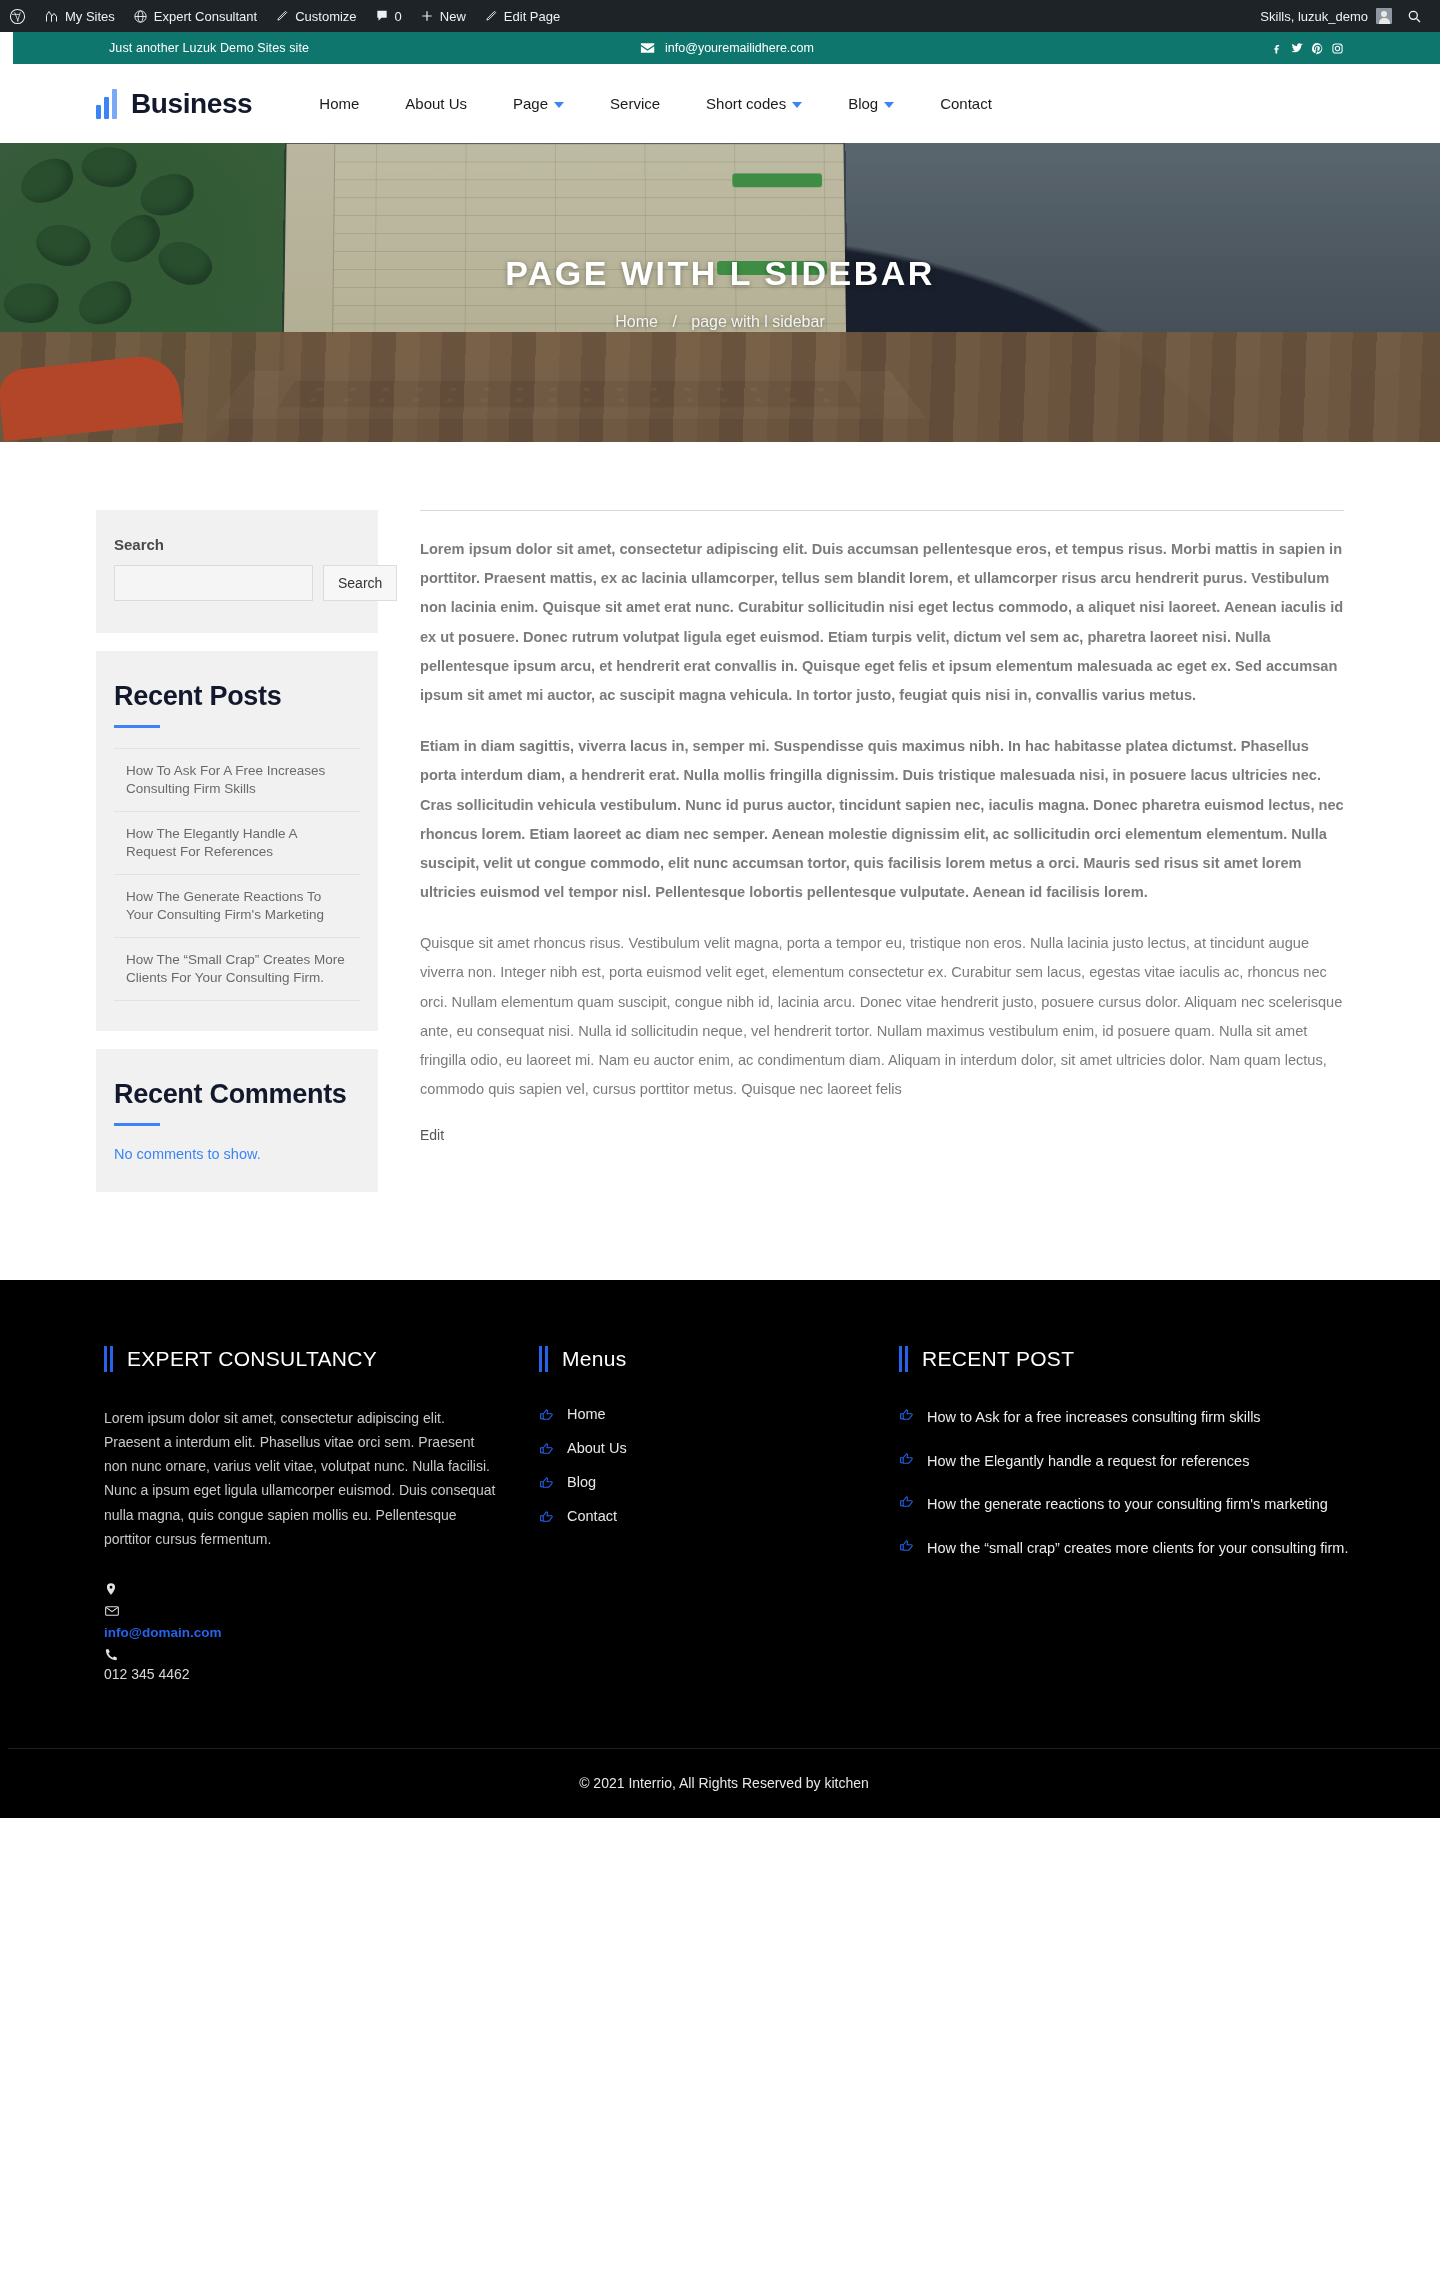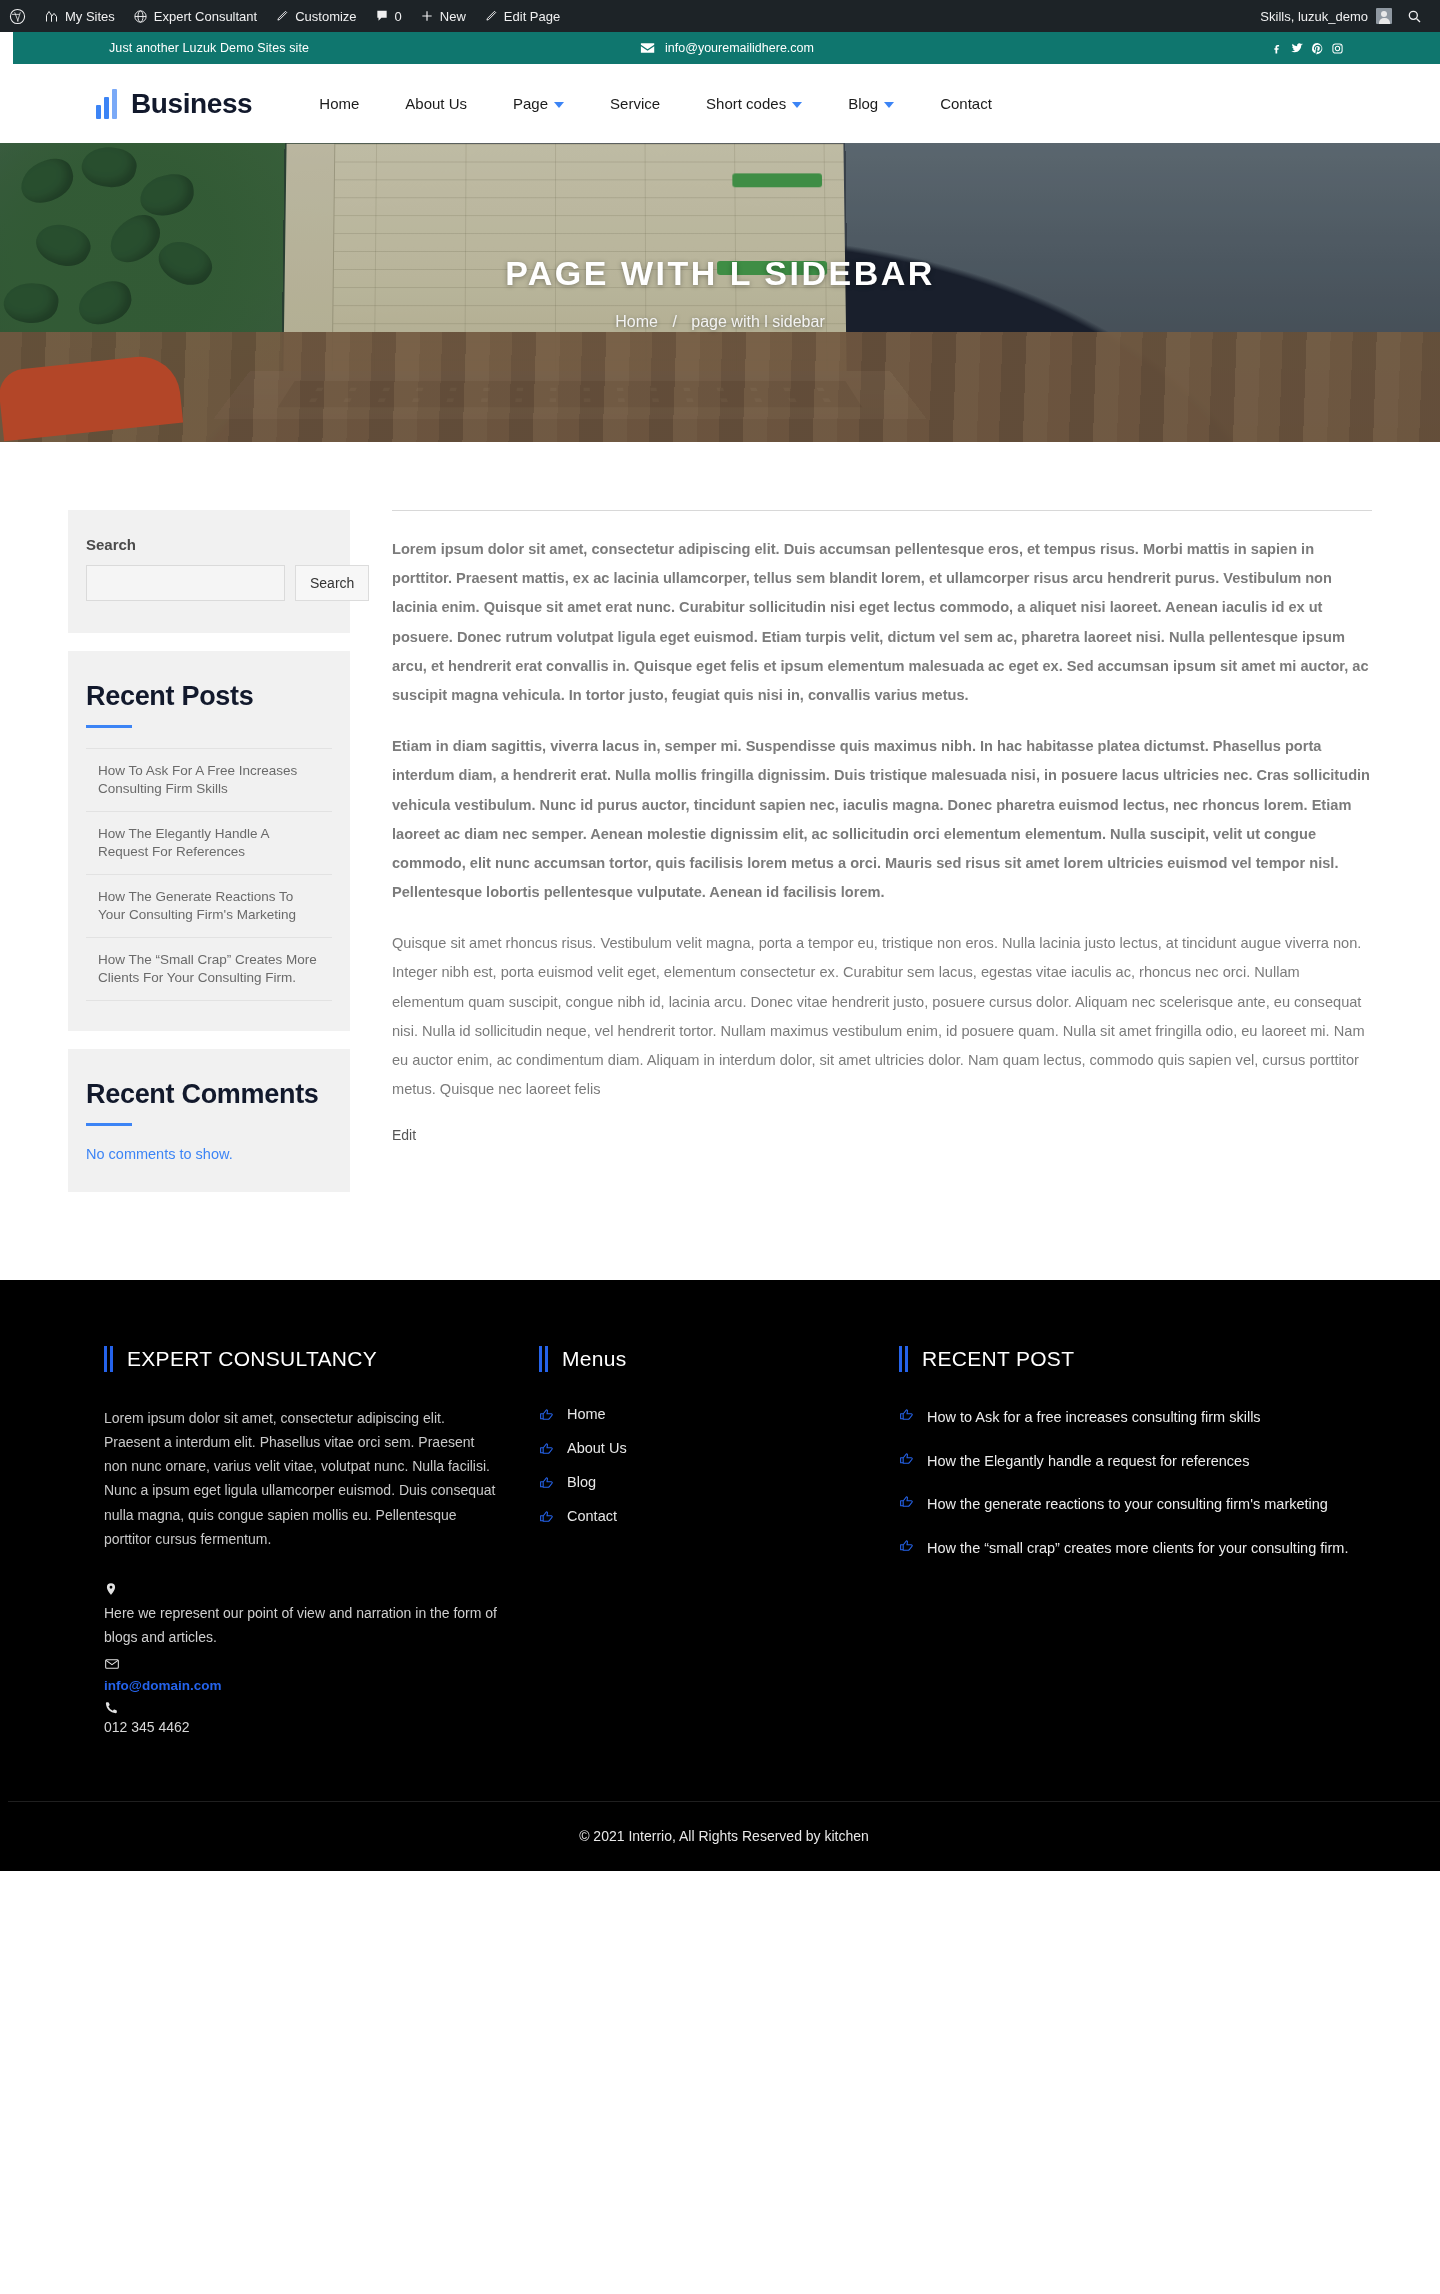--- a/index.html
+++ b/index.html
@@ -172,21 +172,21 @@
   }
   .hero-crumb {
     margin-top: 20px; color:#f2f2f2; font-size: 16px;
     text-shadow: 0 1px 4px rgba(0,0,0,.4);
   }
   .hero-crumb a { color:#f2f2f2; text-decoration:none; cursor:pointer; }
   .hero-crumb .sep { margin: 0 10px; }
 
   
   .page-wrap {
-    width: 1440px; padding: 0 68px; display:flex; gap: 26px;
+    width: 1440px; padding: 0 96px; display:flex; gap: 26px;
     padding-top: 68px; padding-bottom: 70px; align-items: flex-start;
   }
   .sidebar { width: 282px; flex: 0 0 282px; }
   .widget { background: #f1f1f1; padding: 30px 18px 30px 18px; margin-bottom: 18px; }
   .widget-search { padding: 26px 18px 32px 18px; }
   .w-search-label {
     font-size: 15px; font-weight: 700; color:#4a4a4a; margin-bottom: 12px; display:block;
   }
   .w-search-row { display:flex; gap: 10px; }
   .w-search-input {
@@ -526,21 +526,20 @@
         <h3>EXPERT CONSULTANCY</h3>
       </div>
       <p class="f-about">Lorem ipsum dolor sit amet, consectetur adipiscing elit. Praesent a interdum elit. Phasellus vitae orci sem. Praesent non nunc ornare, varius velit vitae, volutpat nunc. Nulla facilisi. Nunc a ipsum eget ligula ullamcorper euismod. Duis consequat nulla magna, quis congue sapien mollis eu. Pellentesque porttitor cursus fermentum.</p>
 
       <div class="f-contact-row">
         <span class="f-icon-line">
           <svg class="ic" width="14" height="16" viewBox="0 0 24 24" fill="#e2e2e2">
             <path d="M12 2a7 7 0 0 0-7 7c0 5 7 13 7 13s7-8 7-13a7 7 0 0 0-7-7zm0 9.4A2.4 2.4 0 1 1 12 6.6a2.4 2.4 0 0 1 0 4.8z"></path>
           </svg>
         </span>
-        <div class="f-text">Here we represent our point of view and narration in the form of blogs and articles.</div>
       </div>
 
       <div class="f-contact-row">
         <span class="f-icon-line">
           <svg class="ic" width="16" height="16" viewBox="0 0 24 24" fill="none" stroke="#e2e2e2" stroke-width="1.6">
             <rect x="2.5" y="5.5" width="19" height="13" rx="1.5"></rect>
             <path d="M3 6.5l9 6.5 9-6.5"></path>
           </svg>
         </span>
         <a class="f-mail">info@domain.com</a>

